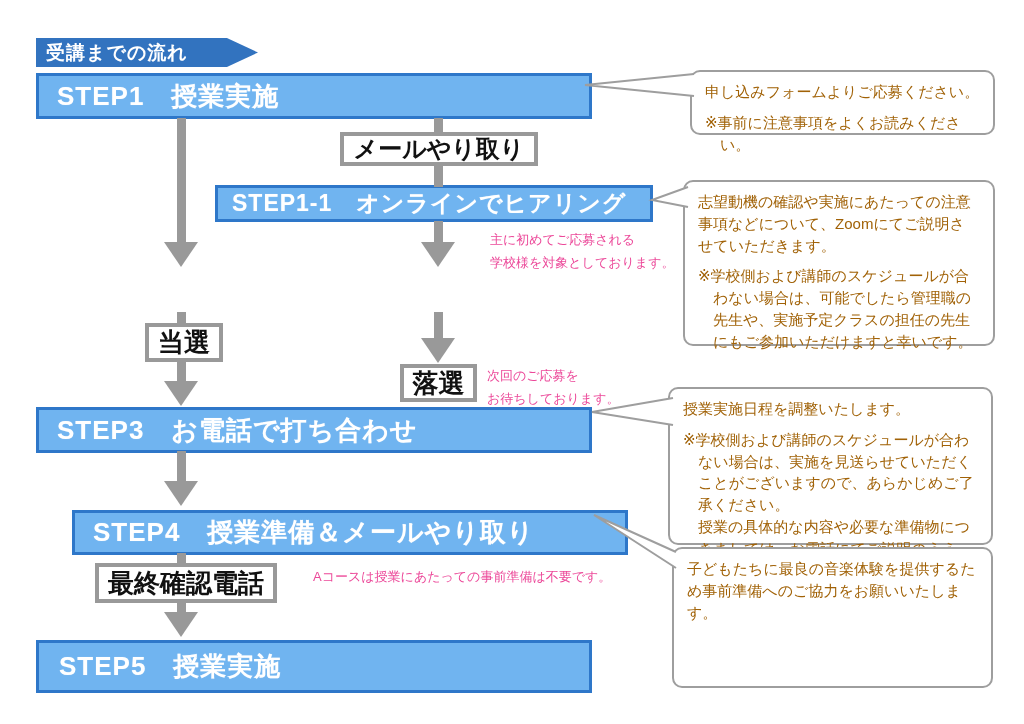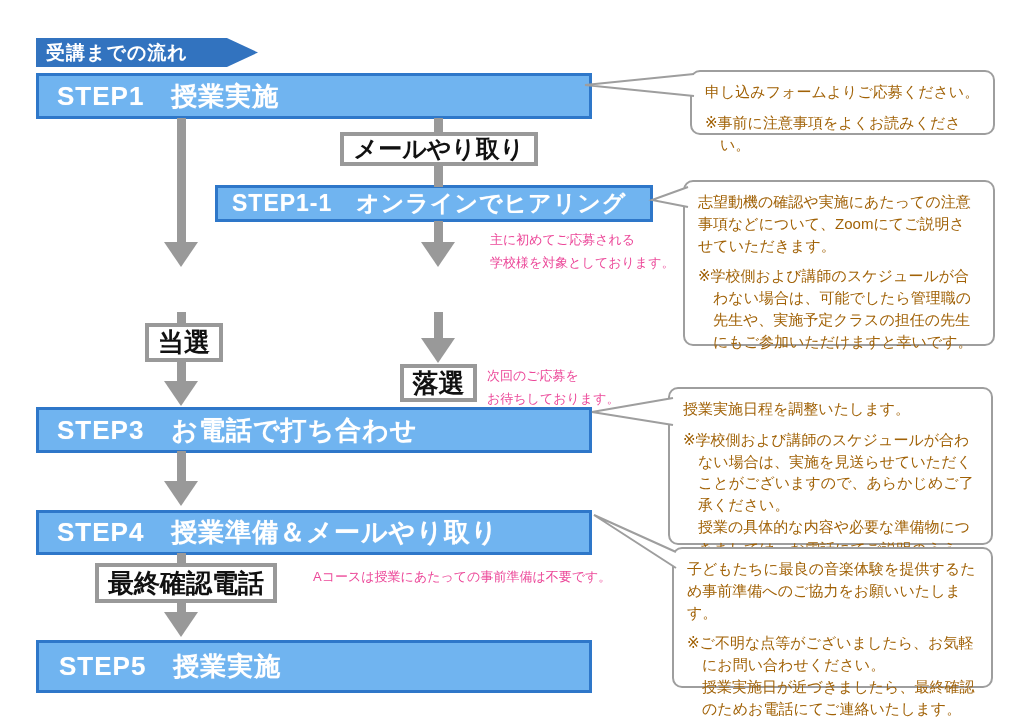--- a/index.html
+++ b/index.html
@@ -69,21 +69,21 @@
 
   <div class="step" style="top:73px;height:46px;">
     <span>STEP1　授業実施</span>
   </div>
   <div class="step sub" style="top:185px;">
     <span>STEP1-1　オンラインでヒアリング</span>
   </div>
   <div class="step" style="top:407px;height:46px;">
     <span>STEP3　お電話で打ち合わせ</span>
   </div>
-  <div class="step" style="top:510px;">
+  <div class="step" style="top:510px;margin-left:36px;">
     <span>STEP4　授業準備＆メールやり取り</span>
   </div>
   <div class="step" style="top:640px;height:53px;padding-left:20px;">
     <span>STEP5　授業実施</span>
   </div>
 
   <div class="shaft" style="left:177px;top:118px;height:128px;"></div>
   <div class="ahead" style="left:164px;top:242px;"></div>
 
   <div class="shaft" style="left:177px;top:312px;height:13px;"></div>
@@ -135,22 +135,20 @@
   </div>
 
   <div class="callout" style="left:668px;top:363px;width:325px;height:158px;margin-top:24px;">
     <p>授業実施日程を調整いたします。</p>
     <p class="hang">※学校側および講師のスケジュールが合わない場合は、実施を見送らせていただくことがございますので、あらかじめご了承ください。
 授業の具体的な内容や必要な準備物につきましては、お電話にてご説明のうえ、後日あらためて内容をまとめたメールをお送りいたします。</p>
   </div>
 
   <div class="callout" style="left:672px;top:547px;width:321px;height:141px;">
     <p>子どもたちに最良の音楽体験を提供するため事前準備へのご協力をお願いいたします。</p>
-    <p class="hang">※ご不明な点等がございましたら、お気軽にお問い合わせください。
-授業実施日が近づきましたら、最終確認のためお電話にてご連絡いたします。</p>
   </div>
 
   <svg class="tail" style="left:575px;top:64px;" width="125" height="42">
     <path d="M119 10 L10 21 L119 32" fill="#ffffff" stroke="#9e9e9e" stroke-width="2"></path>
   </svg>
   <svg class="tail" style="left:643px;top:180px;" width="48" height="36">
     <path d="M45 7 L9 20 L45 27" fill="#ffffff" stroke="#9e9e9e" stroke-width="2"></path>
   </svg>
   <svg class="tail" style="left:584px;top:390px;" width="92" height="42">
     <path d="M89 8 L8 22 L89 35" fill="#ffffff" stroke="#9e9e9e" stroke-width="2"></path>

